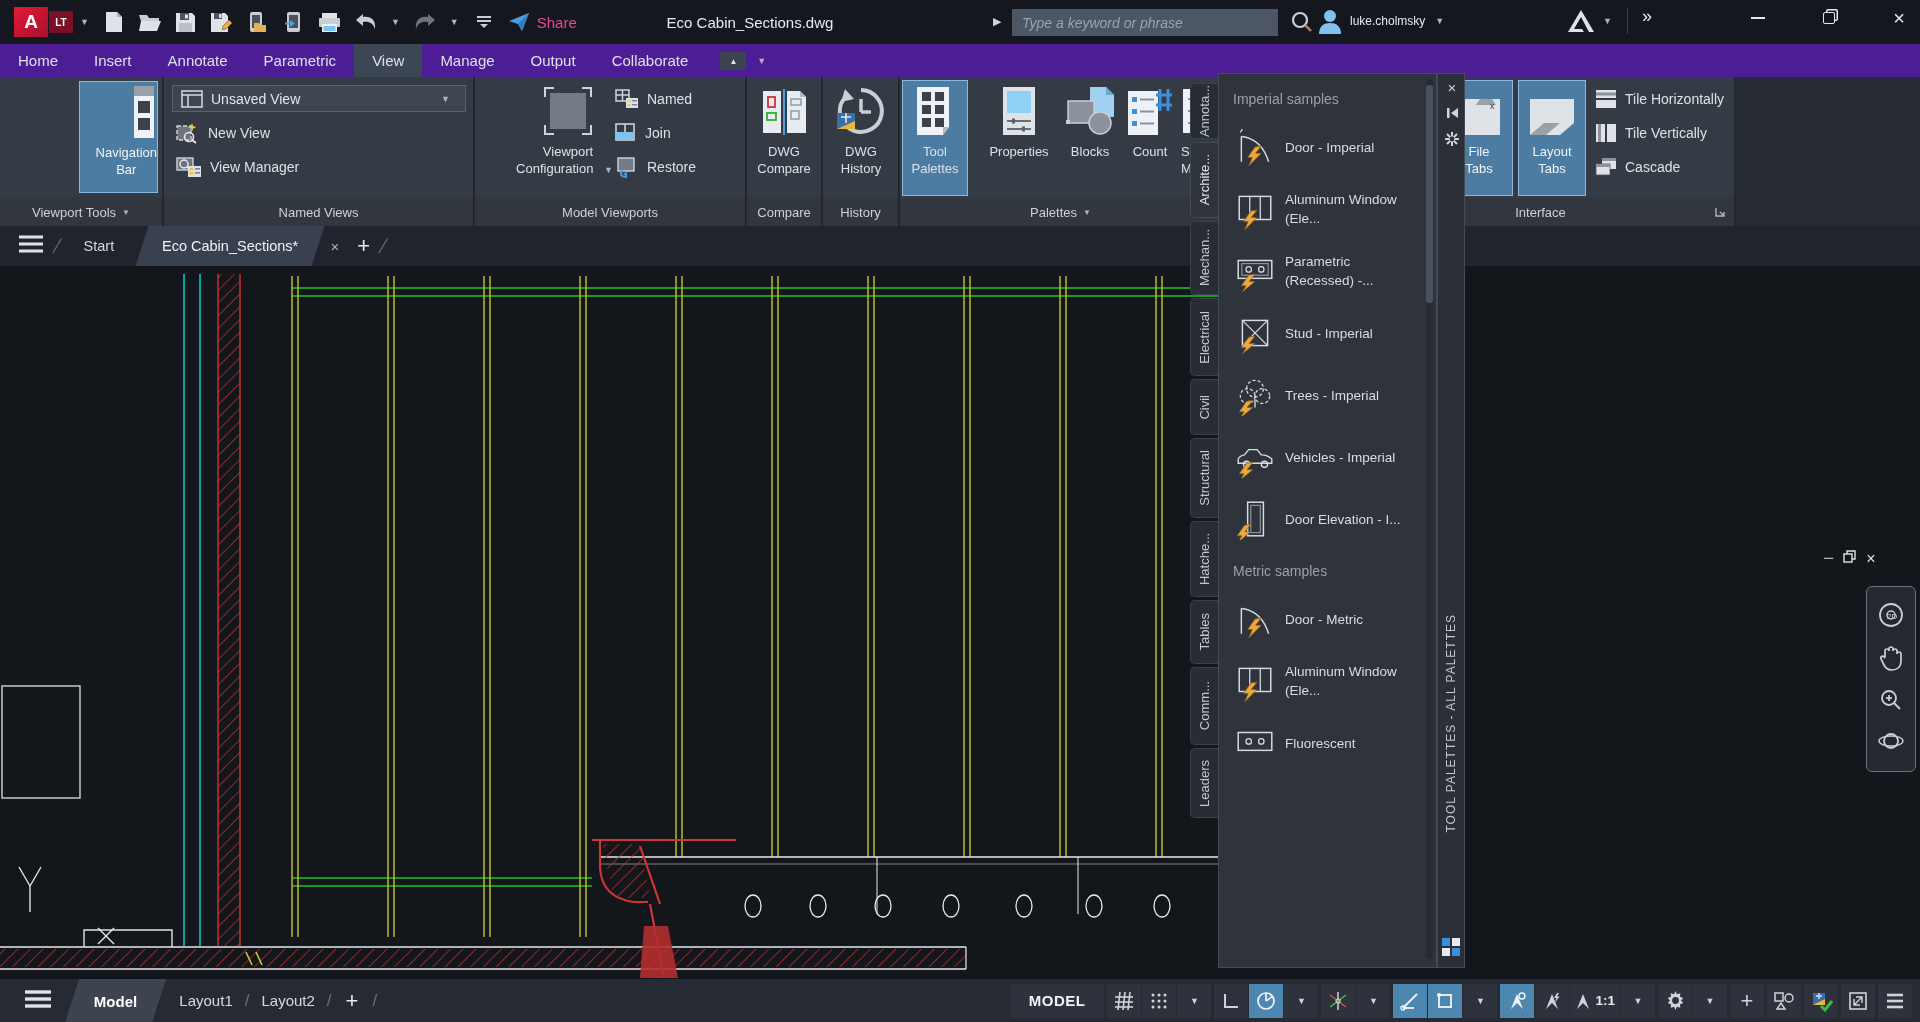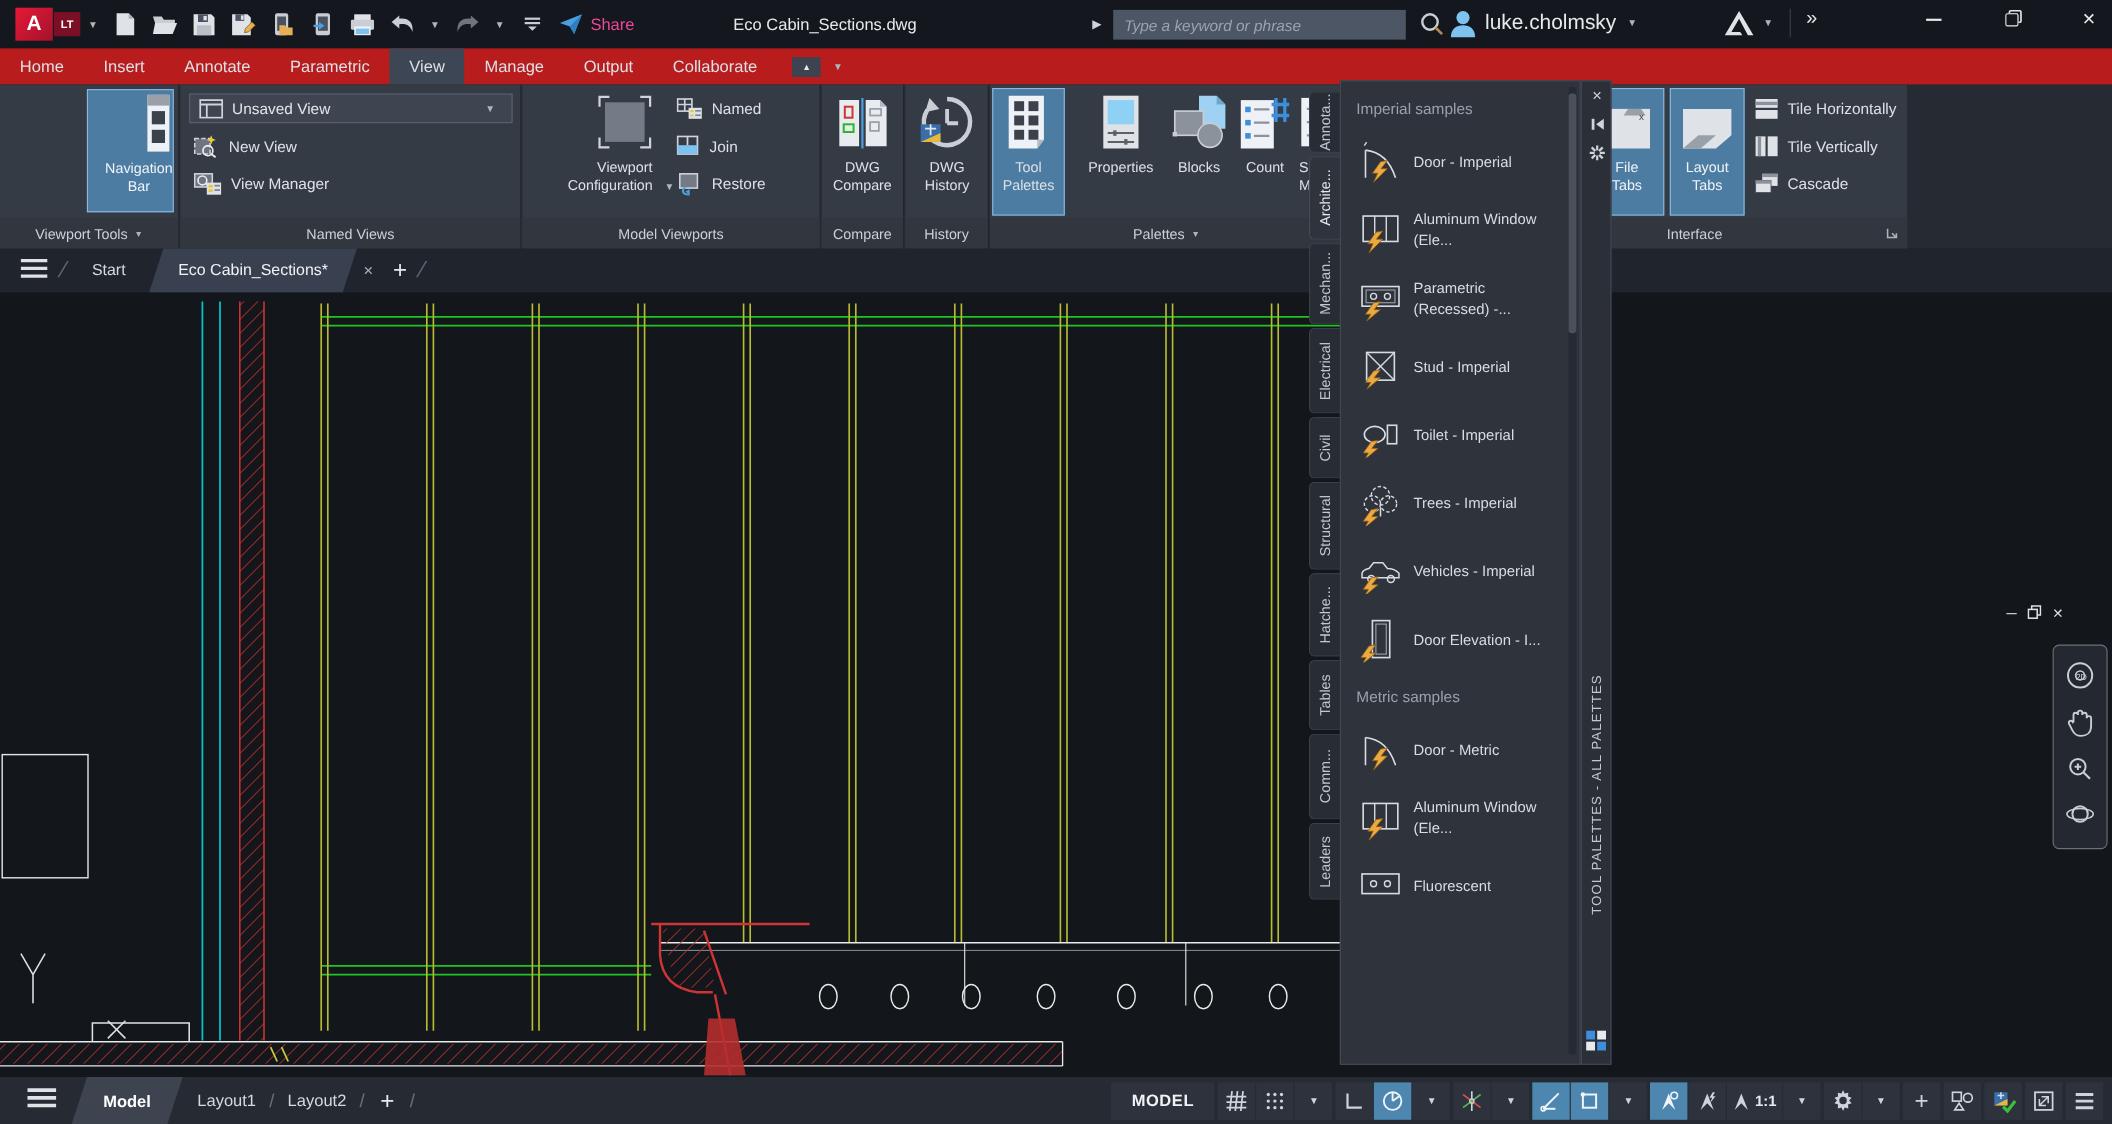--- a/index.html
+++ b/index.html
@@ -19,32 +19,32 @@
   .qicon svg { display:block; }
   #share { display:flex; align-items:center; margin-left:6px; cursor:pointer; }
   #share span { color:#ec4899; font-size:15px; margin-left:7px; }
   #doc-title { position:absolute; left:560px; width:380px; text-align:center; color:#e8eaee; font-size:15px; }
   #title-expand { position:absolute; left:993px; color:#cfd4da; font-size:11px; top:15px; }
   #search-box { position:absolute; left:1012px; top:9px; width:266px; height:27px; background:#4d5664;
               border:none; padding:0 10px; font-size:14px; color:#e8eaee; font-family:"Liberation Sans",sans-serif; }
   #search-box::placeholder { color:#9ba3af; font-style:italic; }
   #search-icon { position:absolute; left:1290px; top:10px; }
   #user { position:absolute; left:1318px; top:8px; display:flex; align-items:center; cursor:pointer; }
-  #user span.name { color:#e6e9ed; font-size:19px; margin-left:8px; }
+  #user span.name { color:#e6e9ed; font-size:12px; margin-left:8px; }
   #user .tcaret { margin-left:10px; }
   #adsk-logo { position:absolute; left:1566px; top:8px; display:flex; align-items:center; cursor:pointer; }
   #tb-sep { position:absolute; left:1627px; top:8px; width:1px; height:26px; background:#3a4049; }
   #tb-chevrons { position:absolute; left:1642px; top:6px; color:#e6e9ed; font-size:18px; cursor:pointer; }
   .wctrl { position:absolute; top:0; width:46px; height:36px; display:flex; align-items:center; justify-content:center; cursor:pointer; color:#e6e9ed; }
   #win-min { left:1735px; } #win-restore { left:1806px; } #win-close { left:1876px; font-size:20px; }
   #win-min i { width:14px; height:2px; background:#e6e9ed; display:block; }
   #win-restore i { width:12px; height:12px; border:1.5px solid #e6e9ed; border-radius:2px; display:block; box-shadow:3px -3px 0 -1.5px #14181e, 3px -3px 0 0 #e6e9ed; }
 
   
-  #ribbon-tabs { position:absolute; left:0; top:44px; width:1920px; height:33px; background:#b91c1c;
+  #ribbon-tabs { position:absolute; left:0; top:44px; width:1920px; height:33px; background:#4c1d95;
                  display:flex; align-items:stretch; }
   .rtab { padding:0 18px; display:flex; align-items:center; font-size:15px; color:#dde1e7; cursor:pointer; }
   .rtab.active { background:#3d4655; }
   #ribbon-min { width:26px; height:18px; background:#3d4350; margin:8px 4px 0 14px; display:flex;
                 align-items:center; justify-content:center; font-size:8px; color:#e6e9ed; cursor:pointer; }
   #ribbon-min-caret { font-size:9px; color:#aeb4bc; margin-top:12px; cursor:pointer; }
 
   
   #ribbon { position:absolute; left:0; top:77px; width:1920px; height:149px; background:#262a32; }
   .panel { position:absolute; top:0; height:149px; background:#353b45; border-right:1px solid #20242b; }
@@ -767,30 +767,20 @@
             <line x1="8" y1="8" x2="32" y2="32" stroke="#d8dce2" stroke-width="1.2"></line>
             <line x1="32" y1="8" x2="8" y2="32" stroke="#d8dce2" stroke-width="1.2"></line>
             <polygon points="14,24 7,34 11.5,34 8,40 20,30 14.5,30 20,23" fill="#eba93f" stroke="#8a5a14" stroke-width="0.7"></polygon>
           </svg>
         </span>
       <span class="plabel">Stud - Imperial</span>
     </div>
     <div class="pitem">
       <span class="picon">
         <svg width="42" height="42" viewBox="0 0 40 40">
-            <ellipse cx="15" cy="20" rx="9" ry="7" fill="none" stroke="#d8dce2" stroke-width="1.4"></ellipse>
-            <rect x="26" y="12" width="8" height="16" fill="none" stroke="#d8dce2" stroke-width="1.4"></rect>
-            <polygon points="12,26 5,36 9.5,36 6,42 18,32 12.5,32 18,25" fill="#eba93f" stroke="#8a5a14" stroke-width="0.7"></polygon>
-          </svg>
-        </span>
-      <span class="plabel">Toilet - Imperial</span>
-    </div>
-    <div class="pitem">
-      <span class="picon">
-        <svg width="42" height="42" viewBox="0 0 40 40">
             <g fill="none" stroke="#d8dce2" stroke-width="1.2" stroke-dasharray="3 2">
               <circle cx="20" cy="14" r="8"></circle>
               <circle cx="13" cy="21" r="7"></circle>
               <circle cx="27" cy="21" r="7"></circle>
             </g>
             <line x1="20" y1="24" x2="20" y2="32" stroke="#d8dce2" stroke-width="1.3"></line>
             <polygon points="12,26 5,36 9.5,36 6,42 18,32 12.5,32 18,25" fill="#eba93f" stroke="#8a5a14" stroke-width="0.7"></polygon>
           </svg>
         </span>
       <span class="plabel">Trees - Imperial</span>

